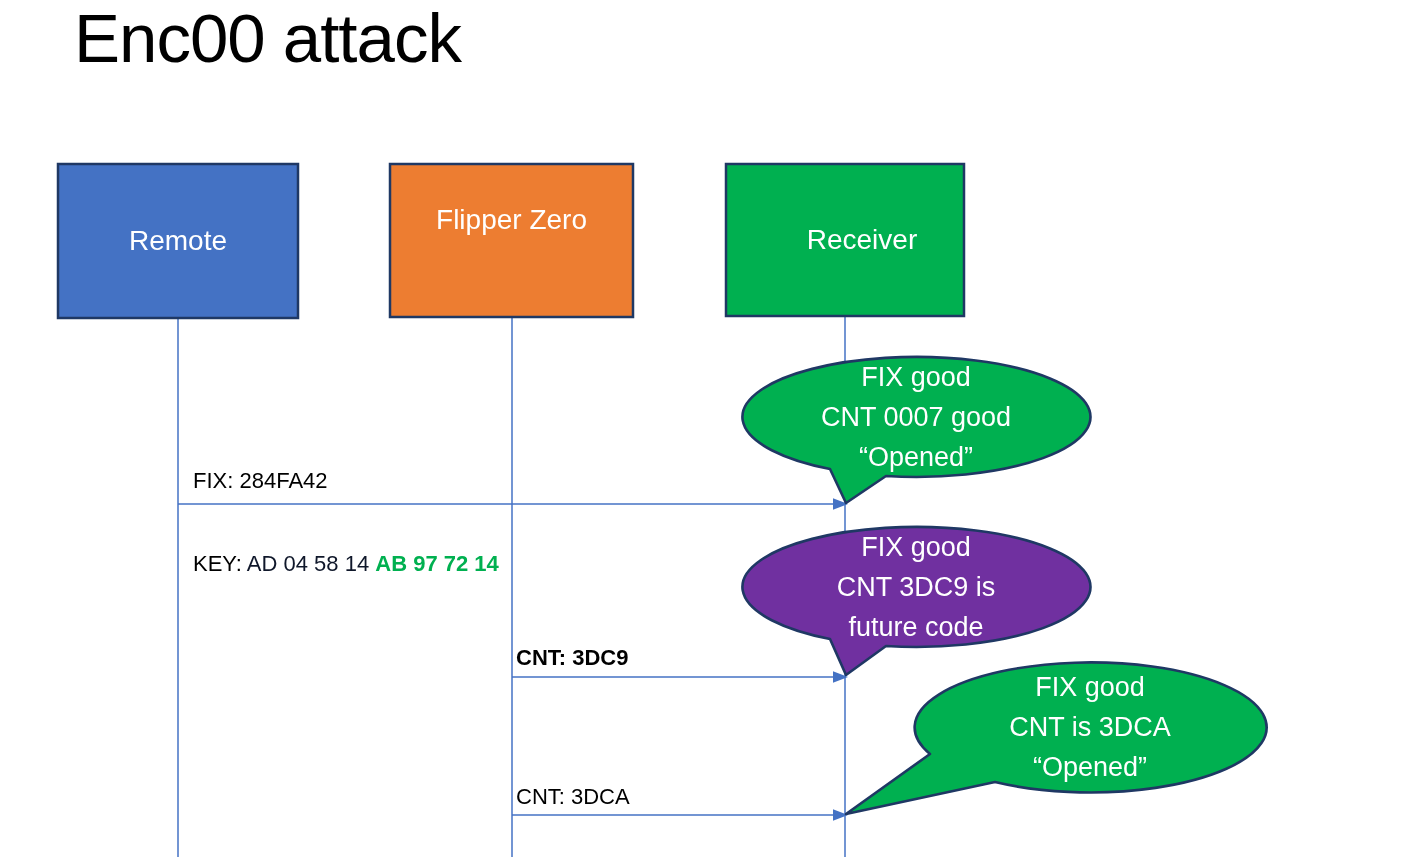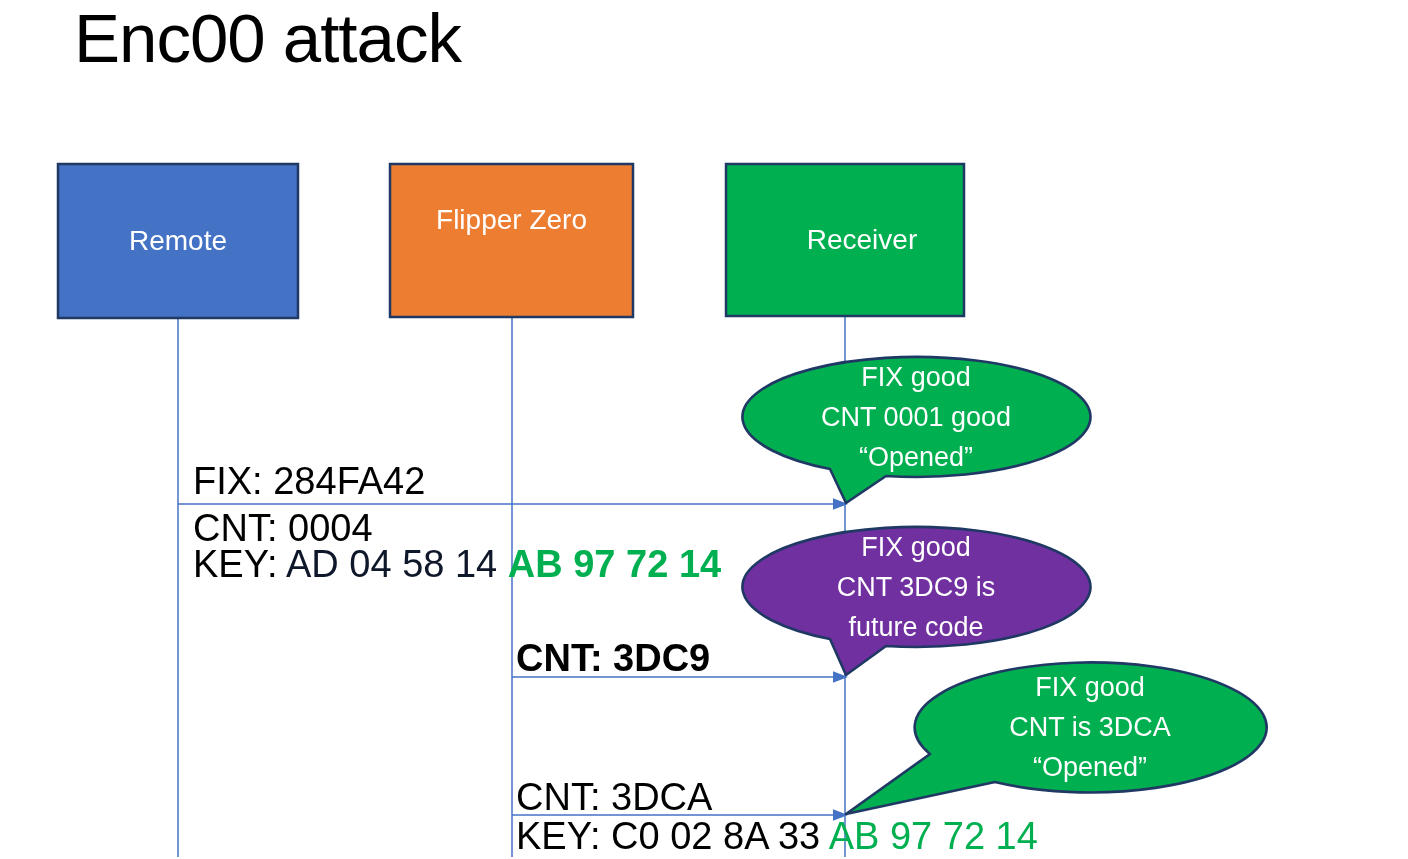--- a/index.html
+++ b/index.html
@@ -13,21 +13,21 @@
     left:74px; top:-6px; font-size:69px; line-height:90px; color:#000;
     font-weight:400; letter-spacing:-1px; white-space:nowrap;
   }
   .actor-label {
     display:flex; align-items:center; justify-content:center;
     color:#ffffff; font-size:28px; white-space:nowrap;
   }
   .actor-remote   { left:58px;  top:164px; width:240px; height:154px; }
   .actor-flipper  { left:390px; top:164px; width:243px; height:112px; }
   .actor-receiver { left:726px; top:164px; width:272px; height:152px; }
-  .msg { font-size:38px; line-height:36px; color:#000; white-space:nowrap; }
+  .msg { font-size:22px; line-height:36px; color:#000; white-space:nowrap; }
   .m1-fix { left:193px; top:463px; }
   .m1-cnt { left:193px; top:510px; }
   .m1-key { left:193px; top:546px; }
   .m2-cnt { left:516px; top:640px;font-weight:bold; }
   .m2-key { left:516px; top:679px; }
   .m3-cnt { left:516px; top:779px; }
   .m3-key { left:516px; top:818px; }
   .red   { color:#0f172a; }
   .green { color:#00B050; }
   .green-bold { color:#00B050; font-weight:bold; }
@@ -74,35 +74,31 @@
     <span>Remote</span>
   </div>
   <div class="abs actor-label actor-flipper">
     <span>Flipper Zero</span>
   </div>
   <div class="abs actor-label actor-receiver">
     <span>Receiver</span>
   </div>
 
   <div class="abs msg m1-fix">FIX: 284FA42</div>
-  <div class="abs msg m1-cnt">CNT: 0004</div>
   <div class="abs msg m1-key">
     <span>KEY: </span><span class="red">AD 04 58 14 </span><span class="green-bold">AB 97 72 14</span>
   </div>
 
   <div class="abs msg m2-cnt">CNT: 3DC9</div>
 
   <div class="abs msg m3-cnt">CNT: 3DCA</div>
-  <div class="abs msg m3-key">
-    <span>KEY: C0 02 8A 33 </span><span class="green">AB 97 72 14</span>
-  </div>
 
   <div class="abs bubble-text bubble1-text">
     <span>FIX good</span>
-    <span>CNT 0001 good</span>
+    <span>CNT 0007 good</span>
     <span>“Opened”</span>
   </div>
   <div class="abs bubble-text bubble2-text">
     <span>FIX good</span>
     <span>CNT 3DC9 is</span>
     <span>future code</span>
   </div>
   <div class="abs bubble-text bubble3-text">
     <span>FIX good</span>
     <span>CNT is 3DCA</span>

